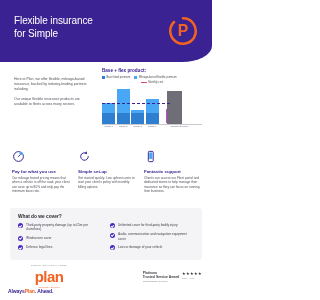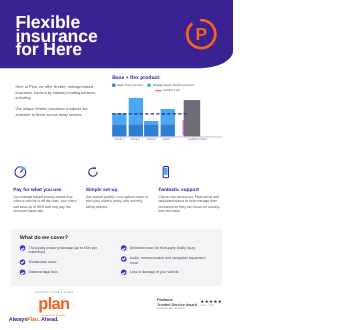--- a/index.html
+++ b/index.html
@@ -17,21 +17,21 @@
     position:absolute;left:0;top:0;width:212px;height:62px;
     background:#3a2292;
     border-bottom-right-radius:30px 16px;
     overflow:hidden;
   }
   .header-curve{
     position:absolute;left:0;bottom:-1px;width:212px;height:14px;
   }
   .header-title{
     position:absolute;left:14px;top:15px;width:120px;
-    color:#ffffff;font-size:16px;line-height:12.5px;font-weight:bold;
+    color:#ffffff;font-size:10px;line-height:12.5px;font-weight:normal;
     letter-spacing:-0.1px;
   }
   .logo-mark{
     position:absolute;right:14px;top:16px;width:30px;height:30px;
   }
 
   
   .intro{
     position:absolute;left:14px;top:77px;width:80px;
   }
@@ -122,21 +122,21 @@
   .award-foot span{font-size:2.1px;color:#8a8a93;}
 </style>
 </head>
 <body>
 
 <div class="page">
 
   <div class="header">
     <div class="header-title">
       <div>Flexible insurance</div>
-      <div>for Here</div>
+      <div>for Simple</div>
     </div>
     <svg class="logo-mark" viewBox="0 0 40 40">
       <path d="M20 3 a17 17 0 1 1 -12.02 4.98" fill="none" stroke="#f26322" stroke-width="3.4" stroke-linecap="round"></path>
       <text x="20" y="27" font-family="Liberation Sans, sans-serif" font-size="21" font-weight="bold" fill="#f26322" text-anchor="middle">P</text>
     </svg>
   </div>
   <svg class="header-curve" viewBox="0 0 212 14" preserveAspectRatio="none">
     <path d="M0 0 L212 0 L212 4 C150 16 70 8 0 14 Z" fill="#3a2292"></path>
   </svg>
 

